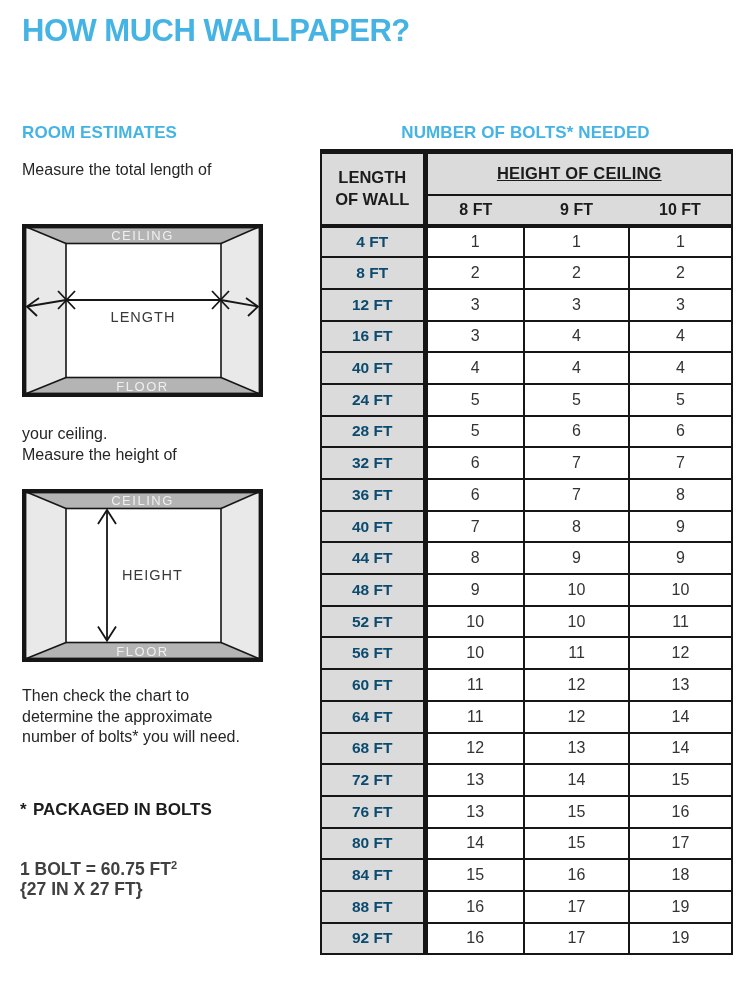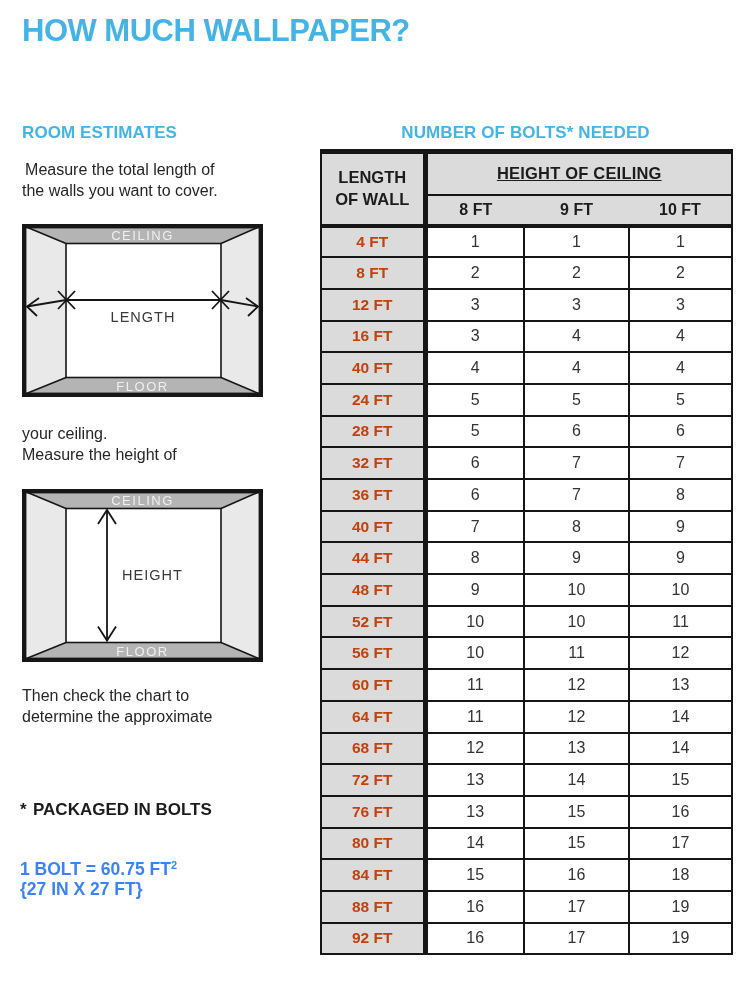--- a/index.html
+++ b/index.html
@@ -54,21 +54,21 @@
   }
   .footnote .marker { position: absolute; left: 0; top: 0; }
   .footnote .ft-lines { padding-left: 13px; }
 
   .bolt-info {
     position: absolute;
     left: 20px; top: 855px;
     font-size: 17.5px;
     font-weight: bold;
     line-height: 20px;
-    color: #3b82f6;
+    color: #404040;
   }
   .bolt-info sup { font-size: 11px; vertical-align: 6px; }
 
   
   .diagram { position: absolute; left: 22px; }
   .diagram-length { top: 224px; }
   .diagram-height { top: 489px; }
 
   
   .table-wrap { position: absolute; left: 320px; top: 149px; }
@@ -109,21 +109,21 @@
     font-weight: bold;
     height: 31px;
   }
   .bolts-table tbody tr { height: 31.7px; }
   .bolts-table tbody th {
     background: #dbdbdb;
     border: 2px solid #161616;
     border-right: 5px solid #161616;
     font-size: 15.5px;
     font-weight: bold;
-    color: #c2410c;
+    color: #0c4a6e;
   }
   .bolts-table tbody td {
     background: #ffffff;
     border: 2px solid #161616;
     font-size: 16px;
     font-weight: normal;
     color: #333333;
   }
 
   
@@ -135,21 +135,20 @@
 <body>
 
 <div class="page">
 
   <h1 class="page-title">HOW MUCH WALLPAPER?</h1>
 
   <h2 class="section-heading room-estimates-heading">ROOM ESTIMATES</h2>
 
   <div class="para para-1">
     <div>Measure the total length of</div>
-    <div>the walls you want to cover.</div>
   </div>
 
   <svg class="diagram diagram-length" width="241" height="173" viewBox="0 0 241 173">
     <rect x="0" y="0" width="241" height="173" fill="#ffffff"></rect>
     <polygon points="2,2 239,2 199,19.5 44,19.5" fill="#b4b4b4"></polygon>
     <polygon points="2,170.5 239,170.5 199,153.5 44,153.5" fill="#b4b4b4"></polygon>
     <polygon points="2,2 44,19.5 44,153.5 2,170.5" fill="#e9e9e9"></polygon>
     <polygon points="239,2 199,19.5 199,153.5 239,170.5" fill="#e9e9e9"></polygon>
     <rect x="44" y="19.5" width="155" height="134" fill="#ffffff" stroke="#161616" stroke-width="1.6"></rect>
     <line x1="2" y1="2" x2="44" y2="19.5" stroke="#161616" stroke-width="1.6"></line>
@@ -198,20 +197,21 @@
     </g>
     <text class="band-label" x="120.5" y="15.5" text-anchor="middle">CEILING</text>
     <text class="band-label" x="120.5" y="166.5" text-anchor="middle">FLOOR</text>
     <text class="measure-label" x="100" y="91" text-anchor="start">HEIGHT</text>
     <rect x="2.2" y="2.2" width="236.6" height="168.6" fill="none" stroke="#161616" stroke-width="4.4"></rect>
   </svg>
 
   <div class="para para-3">
     <div>Then check the chart to</div>
     <div>determine the approximate</div>
+    <div>number of bolts* you will need.</div>
   </div>
 
   <div class="footnote">
     <span class="marker">*</span>
     <div class="ft-lines">
       <div>PACKAGED IN BOLTS</div>
     </div>
   </div>
 
   <div class="bolt-info">

